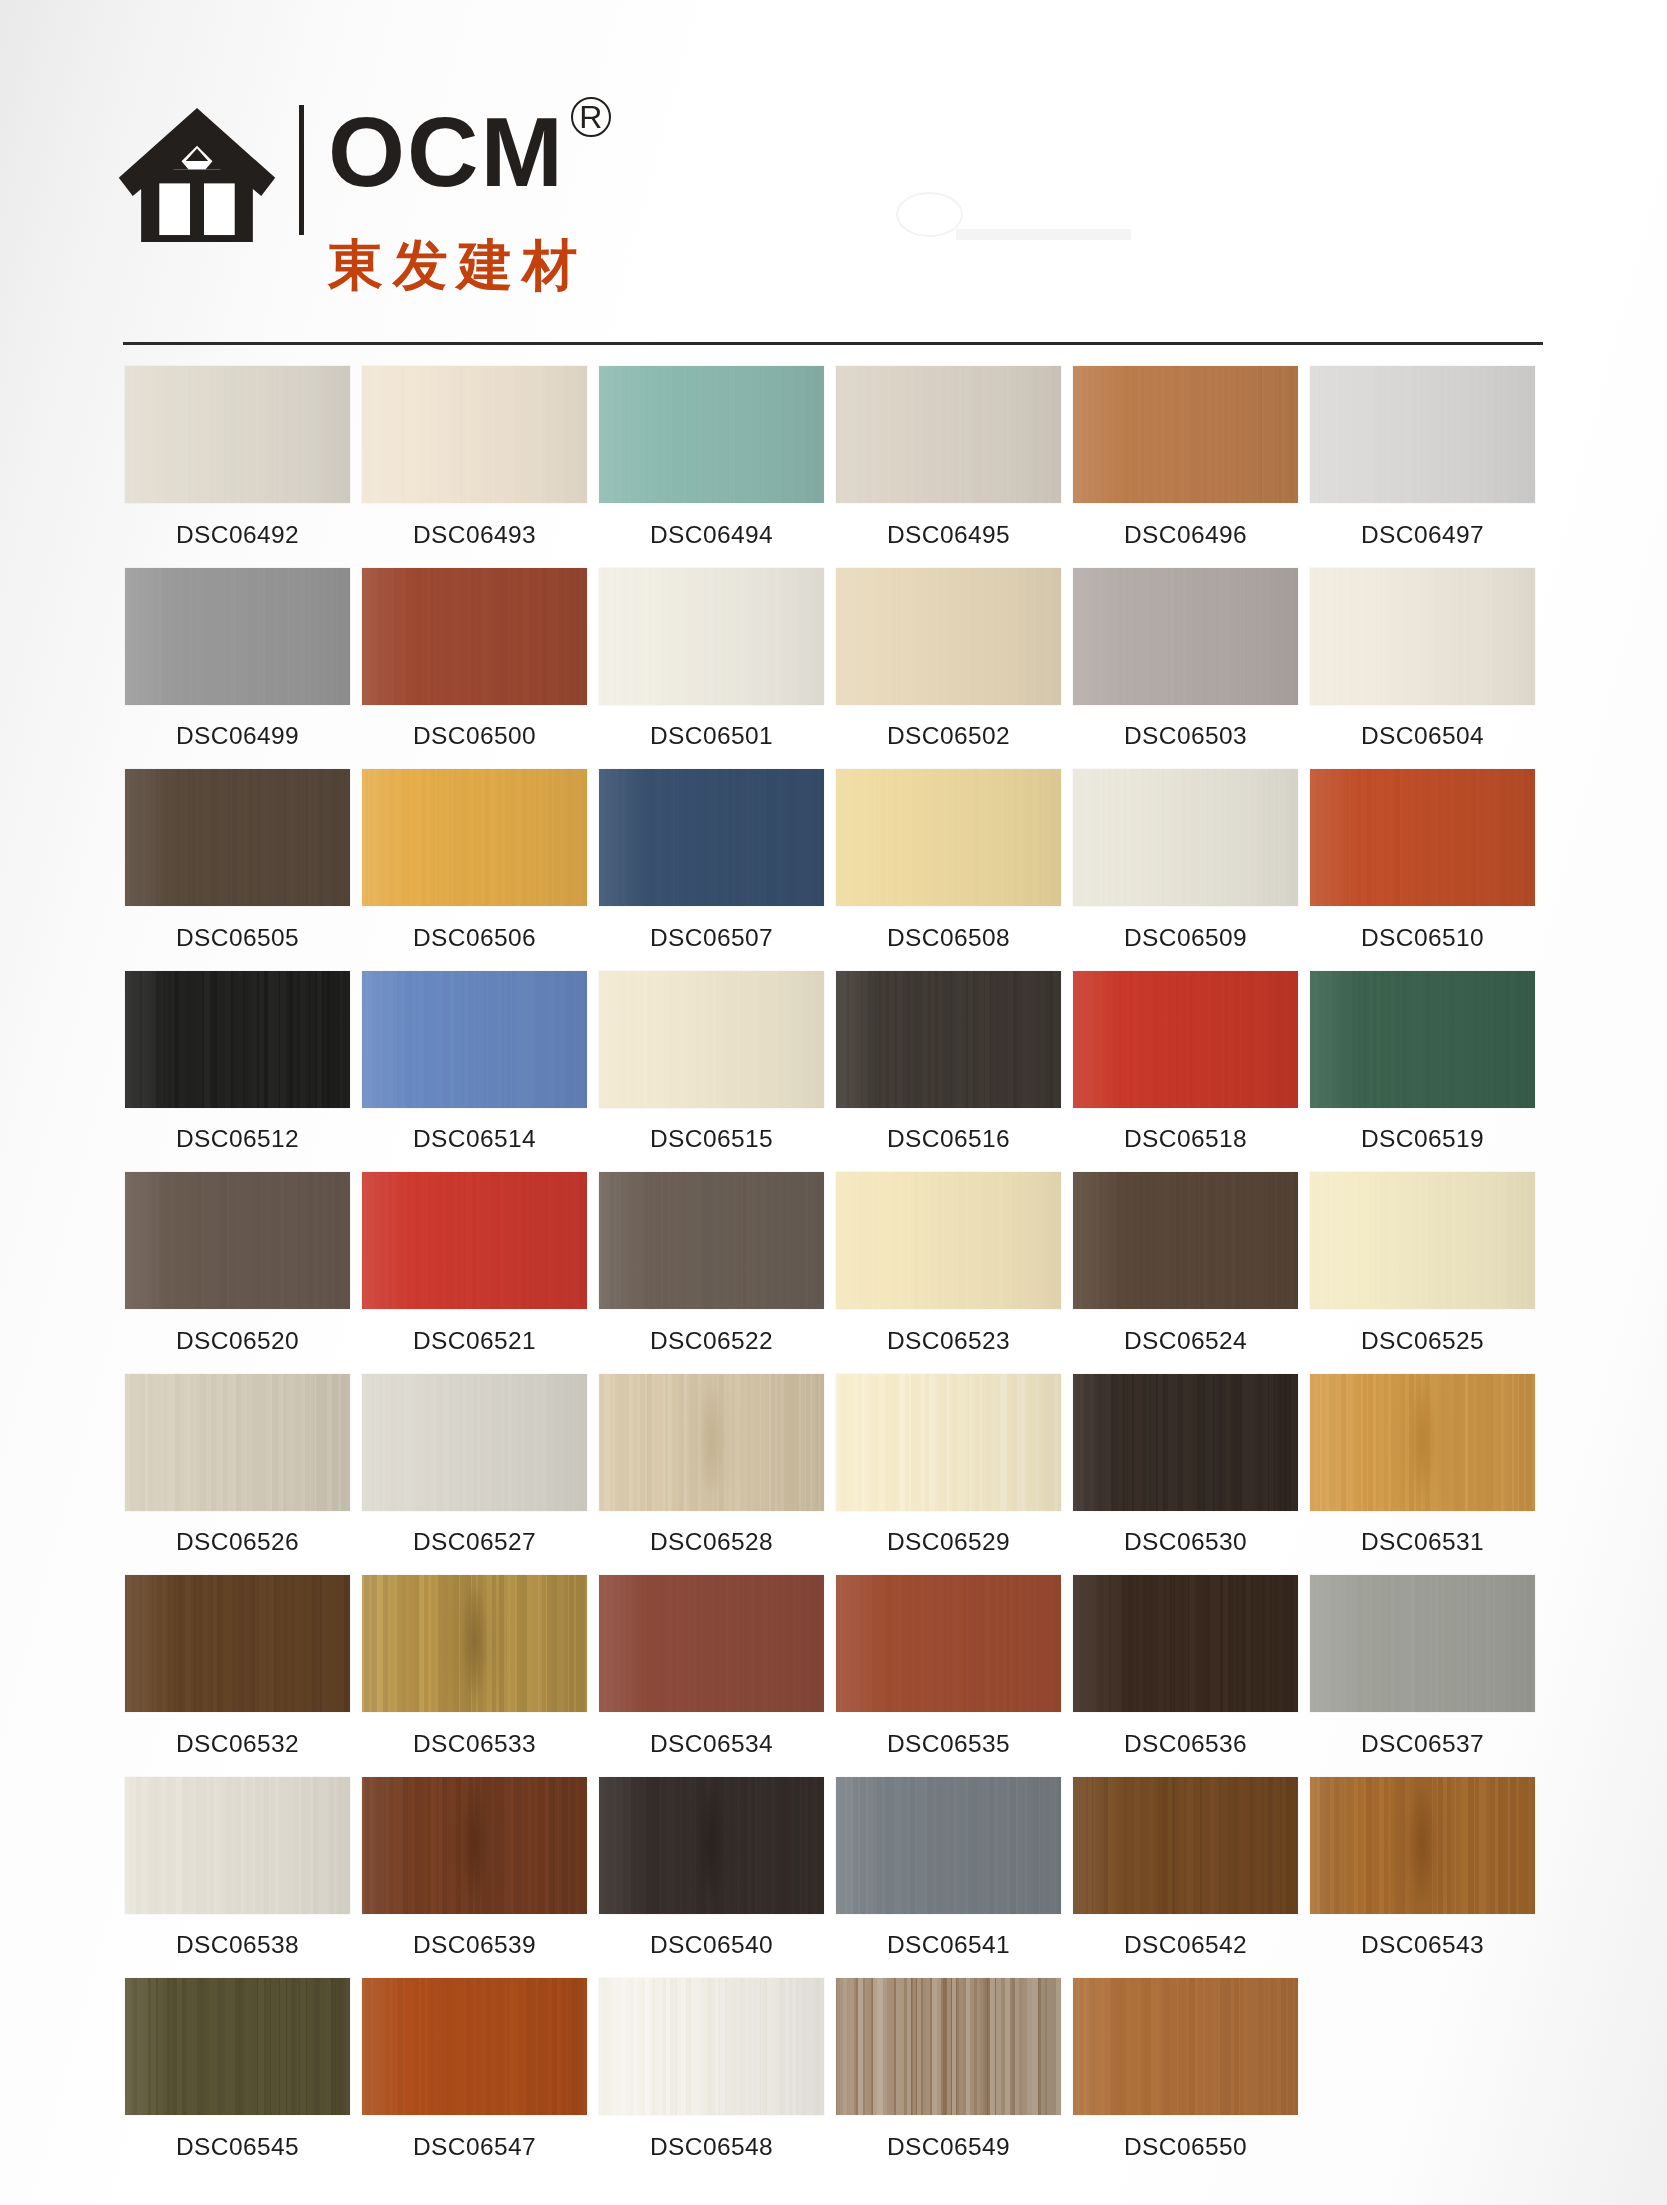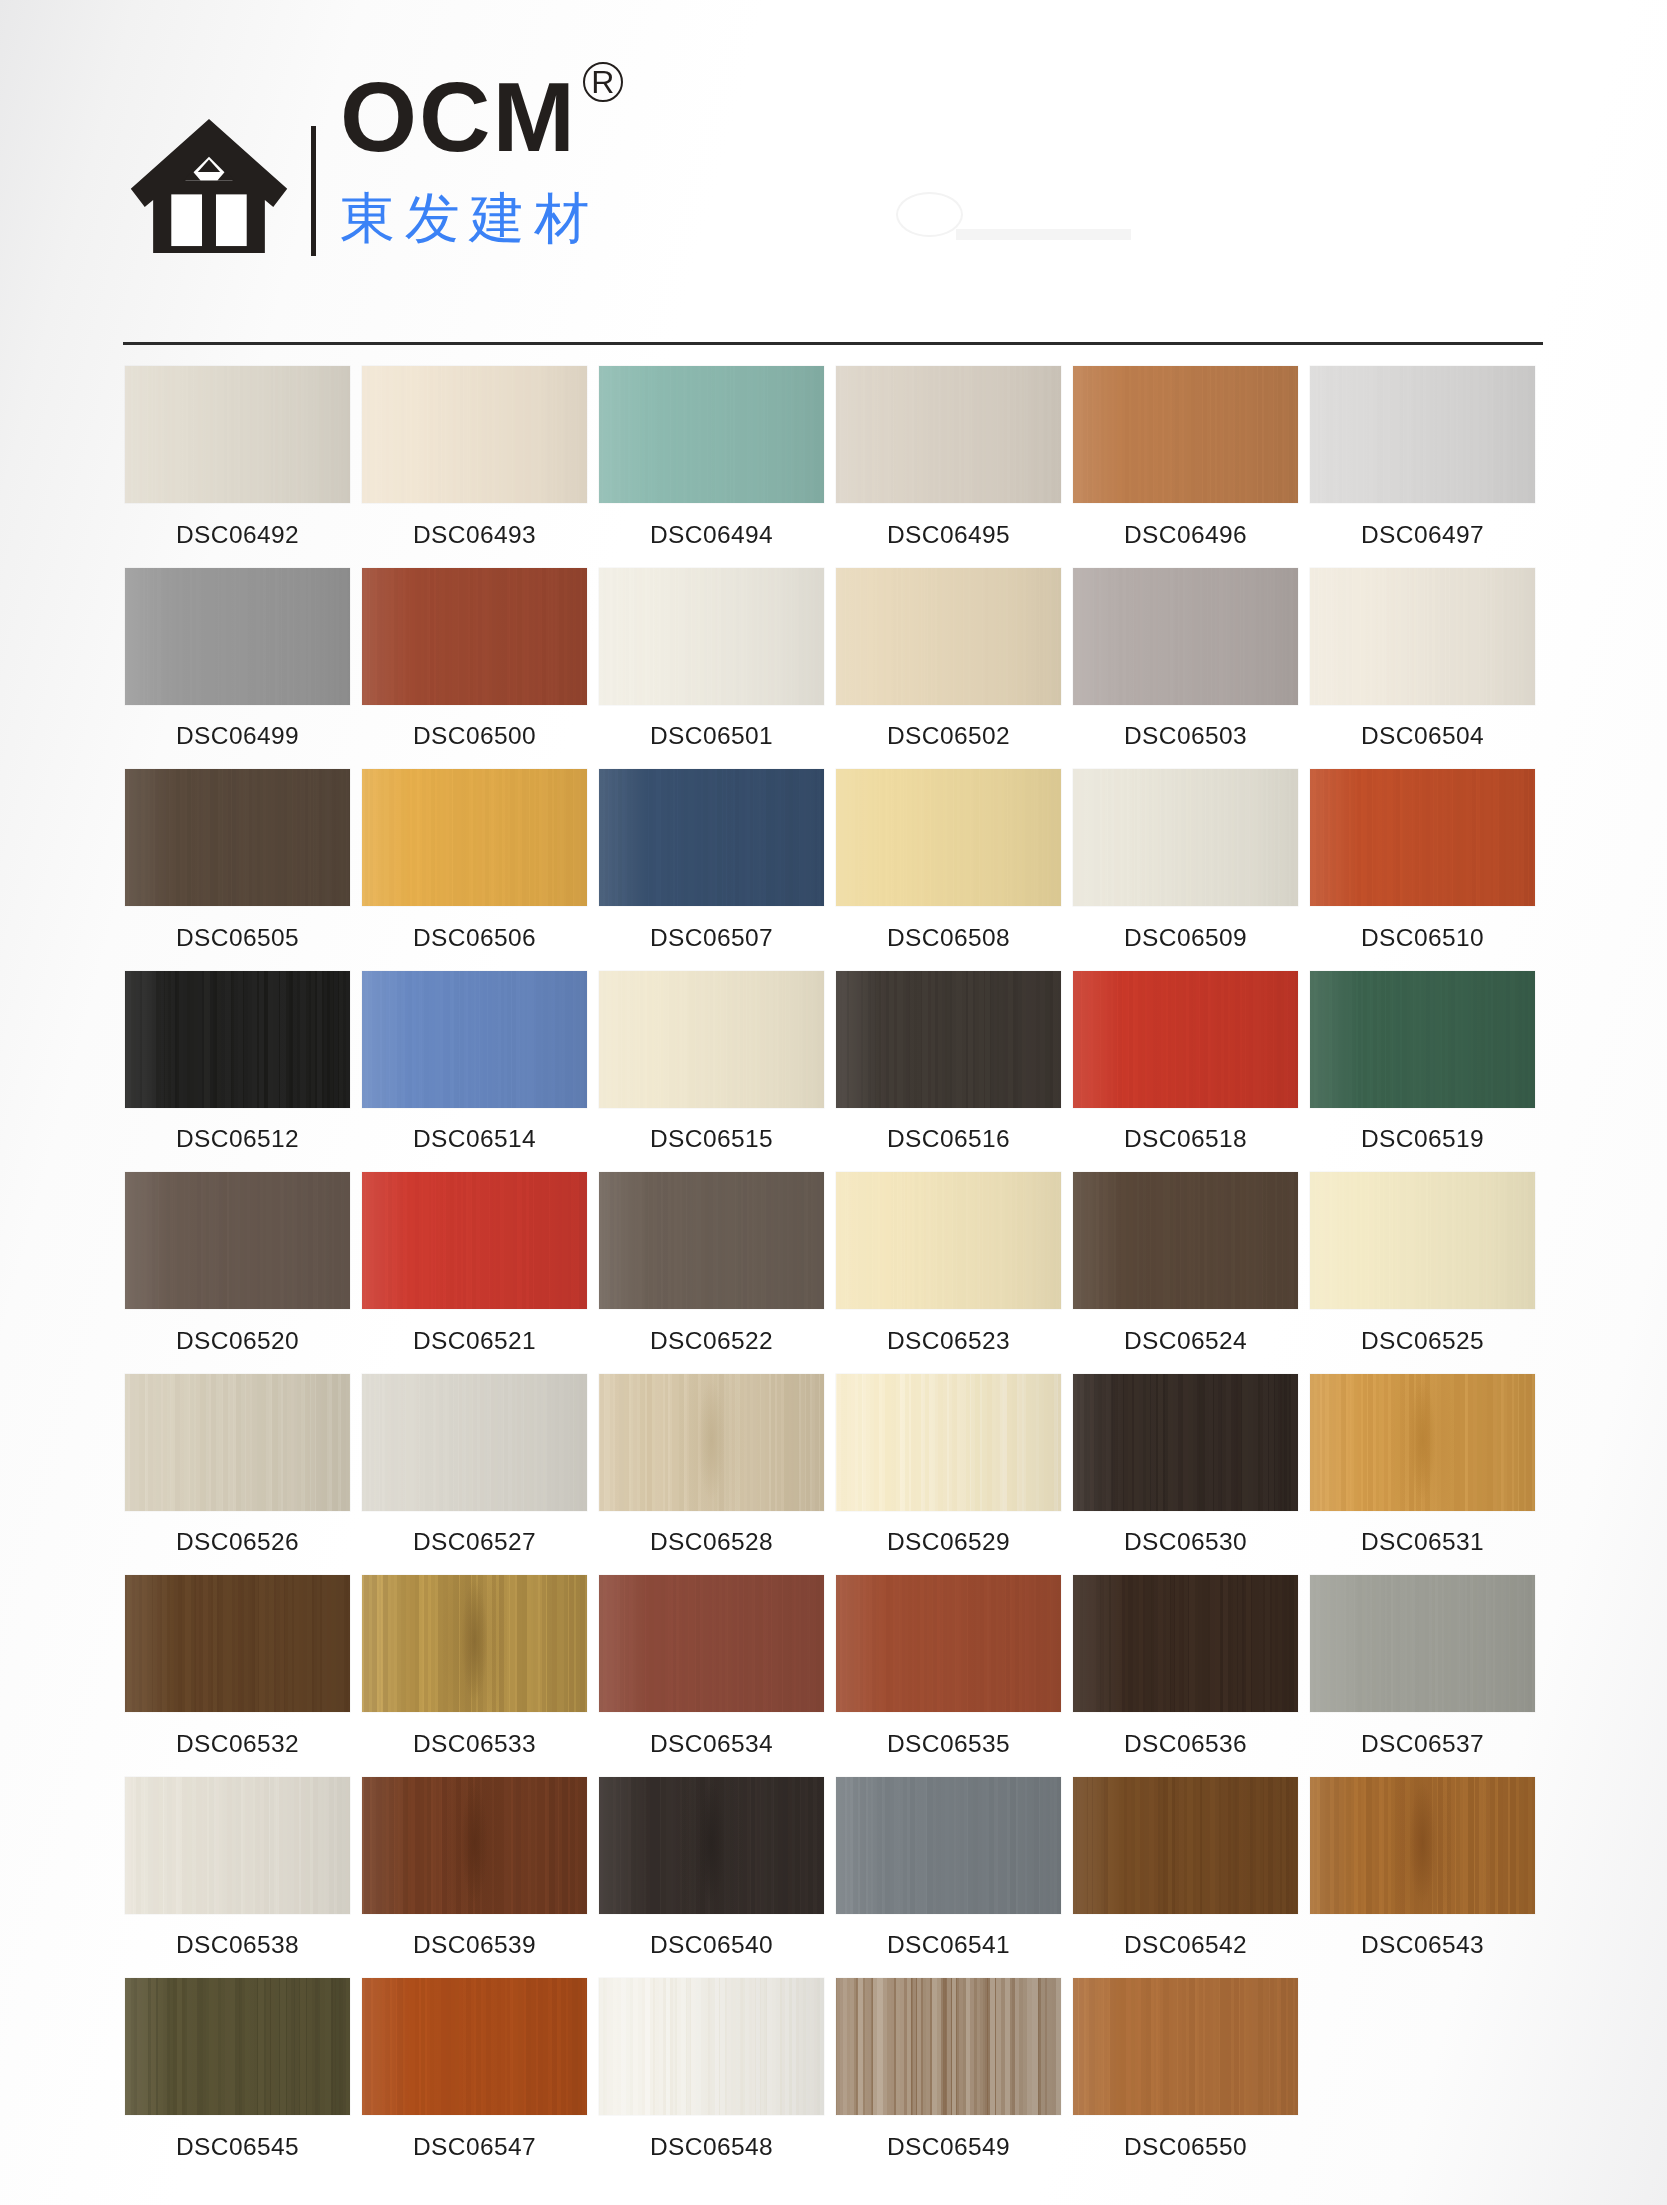--- a/index.html
+++ b/index.html
@@ -5,36 +5,36 @@
   html,body{margin:0;padding:0;}
   body{
     width:1667px;height:2205px;
     background:linear-gradient(105deg,#e9e9ea 0%,#f2f2f2 6%,#fbfbfb 16%,#ffffff 34%,#ffffff 72%,#fcfcfc 88%,#f0f0f1 100%);
     font-family:"Liberation Sans","DejaVu Sans",sans-serif;
     overflow:hidden;position:relative;
   }
   .page{position:relative;width:1667px;height:2205px;}
 
   
-  .header{position:absolute;left:128px;top:105px;display:flex;align-items:flex-end;height:151px;}
+  .header{position:absolute;left:116px;top:105px;display:flex;align-items:flex-start;height:151px;}
   .logo-mark{width:162px;height:140px;position:relative;flex:0 0 auto;}
   .logo-mark svg{display:block;}
   .logo-sep{width:4.9px;height:130px;background:#231f1d;margin:0 24px 0 21px;flex:0 0 auto;}
   .logo-text{display:flex;flex-direction:column;justify-content:center;position:relative;}
   .brand-row{display:flex;align-items:flex-start;}
   .brand{
     font-family:"Liberation Sans","DejaVu Sans",sans-serif;
     font-size:99px;line-height:0.95;font-weight:700;letter-spacing:2.1px;color:#231f1d;
   }
   .reg{font-size:32px;line-height:1;color:#231f1d;margin-left:5.6px;margin-top:-8.4px;
        border:2.8px solid #231f1d;border-radius:50%;width:36px;height:36px;
        display:flex;align-items:center;justify-content:center;font-weight:400;}
   .cn{
     font-family:"DejaVu Sans","Liberation Sans",sans-serif;
-    font-size:55px;letter-spacing:9.8px;color:#3b82f6;font-weight:400;margin-top:18px;
+    font-size:55px;letter-spacing:9.8px;color:#c2410c;font-weight:700;margin-top:30px;
   }
   .ghost{
     position:absolute;left:875px;top:186px;width:294px;height:77px;
     color:#f4f4f4;font-size:24px;letter-spacing:4.2px;user-select:none;pointer-events:none;
   }
   .ghost .g1{position:absolute;left:21px;top:5.6px;width:63px;height:41px;border:2.1px solid #f3f3f3;border-radius:50%;}
   .ghost .g2{position:absolute;left:81px;top:43px;width:175px;height:11.2px;background:#f4f4f4;}
 
   
   .divider{position:absolute;left:123px;top:342px;width:1420px;height:2.8px;background:#2b2b2b;}

